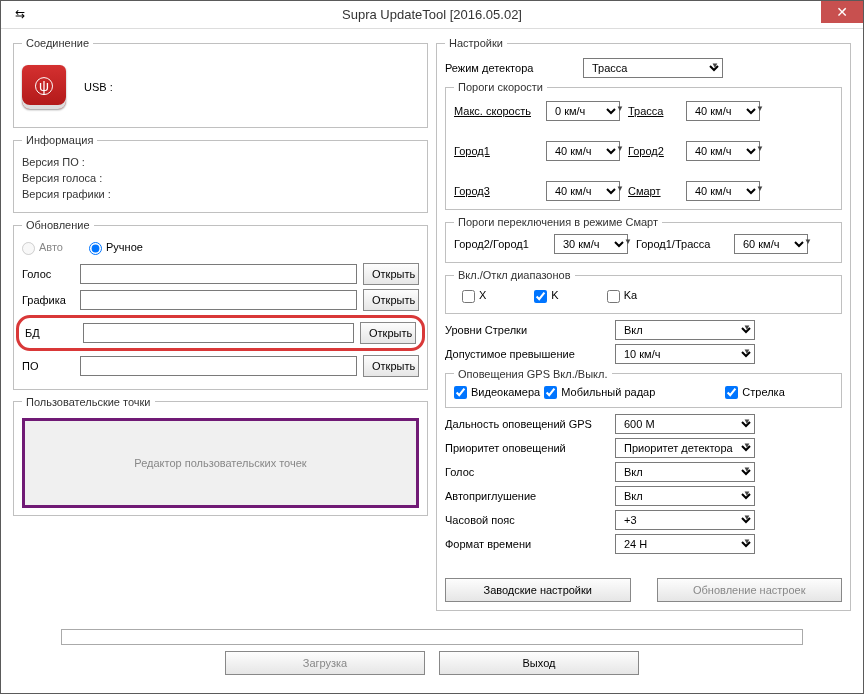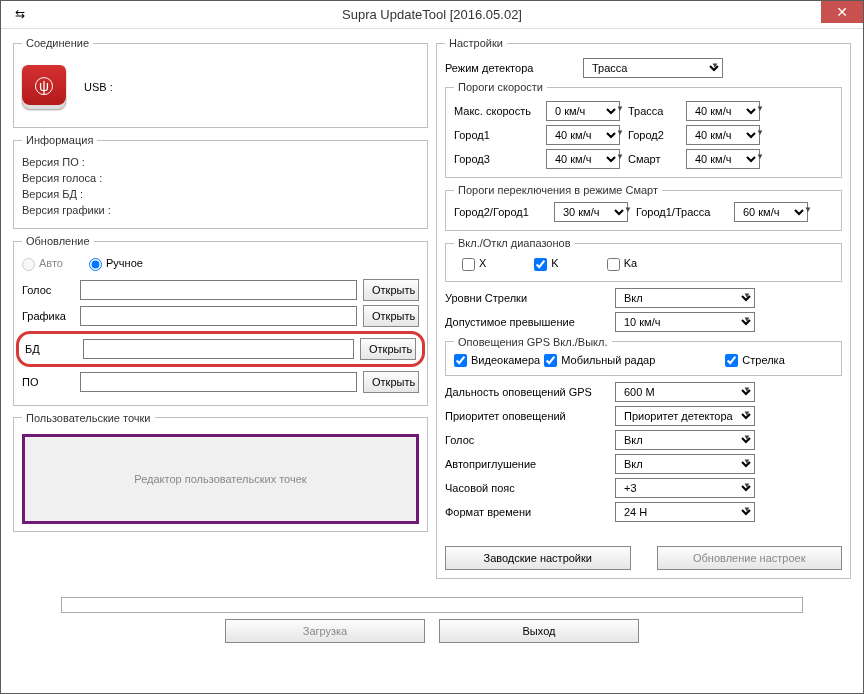--- a/index.html
+++ b/index.html
@@ -28,21 +28,21 @@
 .highlight-row { border: 3px solid #d93838; border-radius: 14px; padding: 4px 6px; margin: 2px -6px; }
 .user-points { height: 120px; }
 .editor-box { border: 3px solid #701a75; background: #f0f0f0; height: 90px; display: flex; align-items: center; justify-content: center; color: #888; margin-top: 4px; }
 .row { display: flex; align-items: center; margin: 3px 0; gap: 8px; }
 .row > label { width: 130px; }
 .sel { height: 20px; border: 1px solid #7a7a7a; background: #fff; font-size: 11px; padding-left: 4px; }
 .sel-wrap { position: relative; }
 .sel-wrap::after { content:"▼"; position:absolute; right:4px; top:3px; font-size:8px; pointer-events:none; color:#444;}
 .wsel { width: 74px; }
 .wsel2 { width: 140px; }
-.speed-grid { display: grid; grid-template-columns: 92px 82px 58px 82px; row-gap: 4px; align-items: center; margin-top:2px;}
+.speed-grid { display: grid; grid-template-columns: 92px 82px 58px 82px; row-gap: 20px; align-items: center; margin-top:2px;text-decoration:underline;}
 .smart-grid { display: grid; grid-template-columns: 100px 82px 98px 82px; align-items: center; }
 .chk-row { display:flex; gap:48px; padding:2px 8px;}
 .chk-col { display:flex; gap:4px;}
 .settings-row { display:flex; align-items:center; margin:4px 0; }
 .settings-row > label { width: 170px; }
 .bottom-btns { display:flex; gap:26px; margin-top:24px; }
 .bottom-btns .btn { flex:1; height:24px;}
 .progress { height:16px; border:1px solid #aaa; margin:12px 60px 6px 60px; }
 .footer { display:flex; gap:14px; justify-content:center; margin:6px 0 10px 0; }
 .footer .btn { width:200px; height:24px; }
@@ -68,21 +68,20 @@
         <div class="usb-section">
           <div class="usb-icon"></div>
           <span>USB :</span>
         </div>
       </fieldset>
 
       <fieldset>
         <legend>Информация</legend>
         <div class="info-row">Версия ПО :</div>
         <div class="info-row">Версия голоса :</div>
-        <div class="info-row">Версия БД :</div>
         <div class="info-row">Версия графики :</div>
       </fieldset>
 
       <fieldset>
         <legend>Обновление</legend>
         <div class="update-mode">
           <label class="disabled"><input type="radio" name="m" disabled="" style=""><span>Авто</span></label>
           <label><input type="radio" name="m" checked="" style=""><span>Ручное</span></label>
         </div>
         <div class="update-row">

